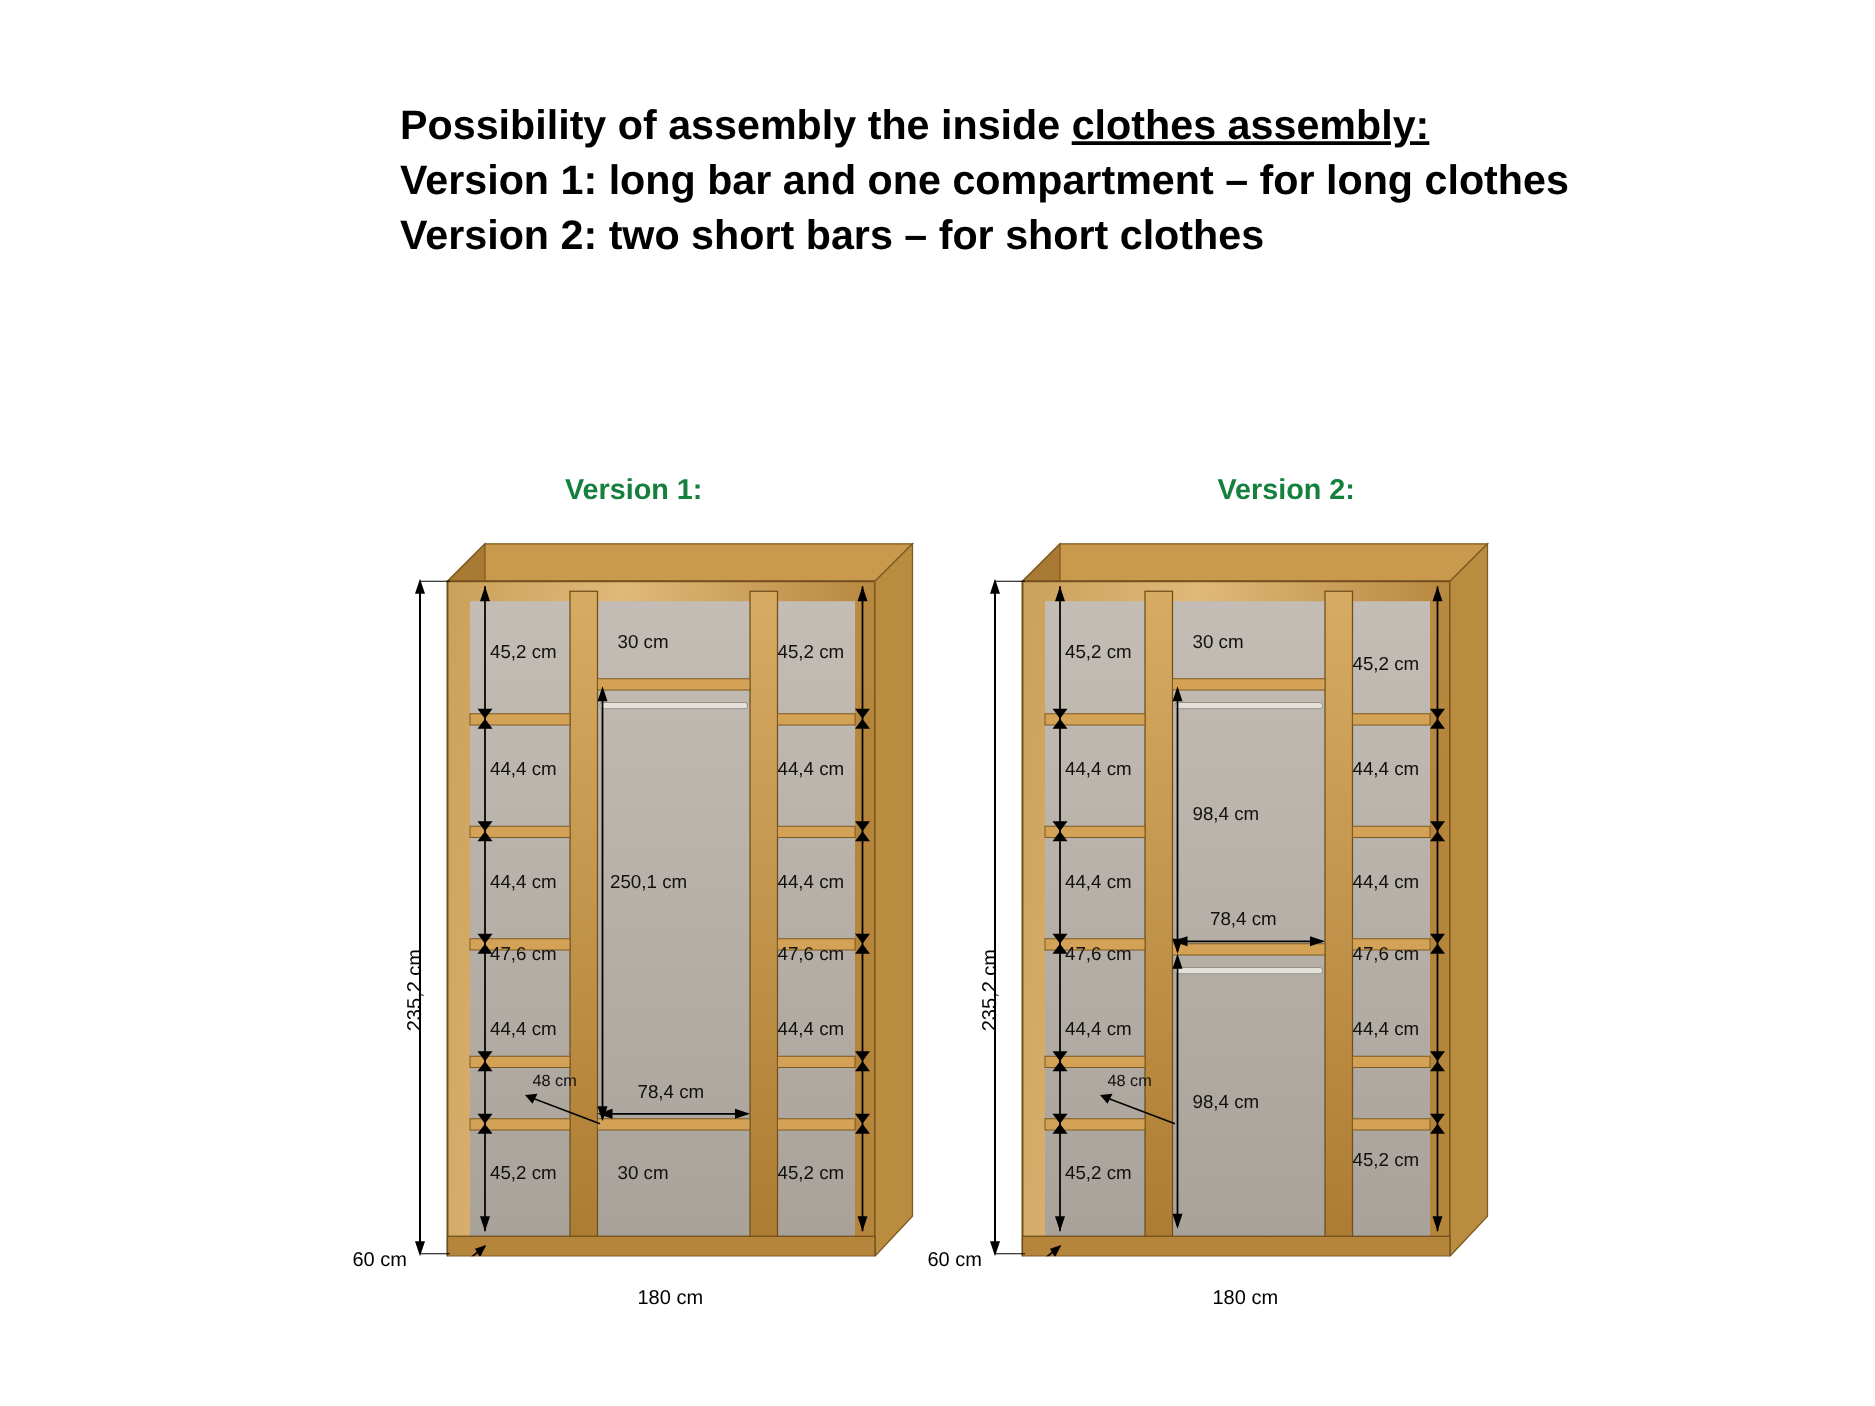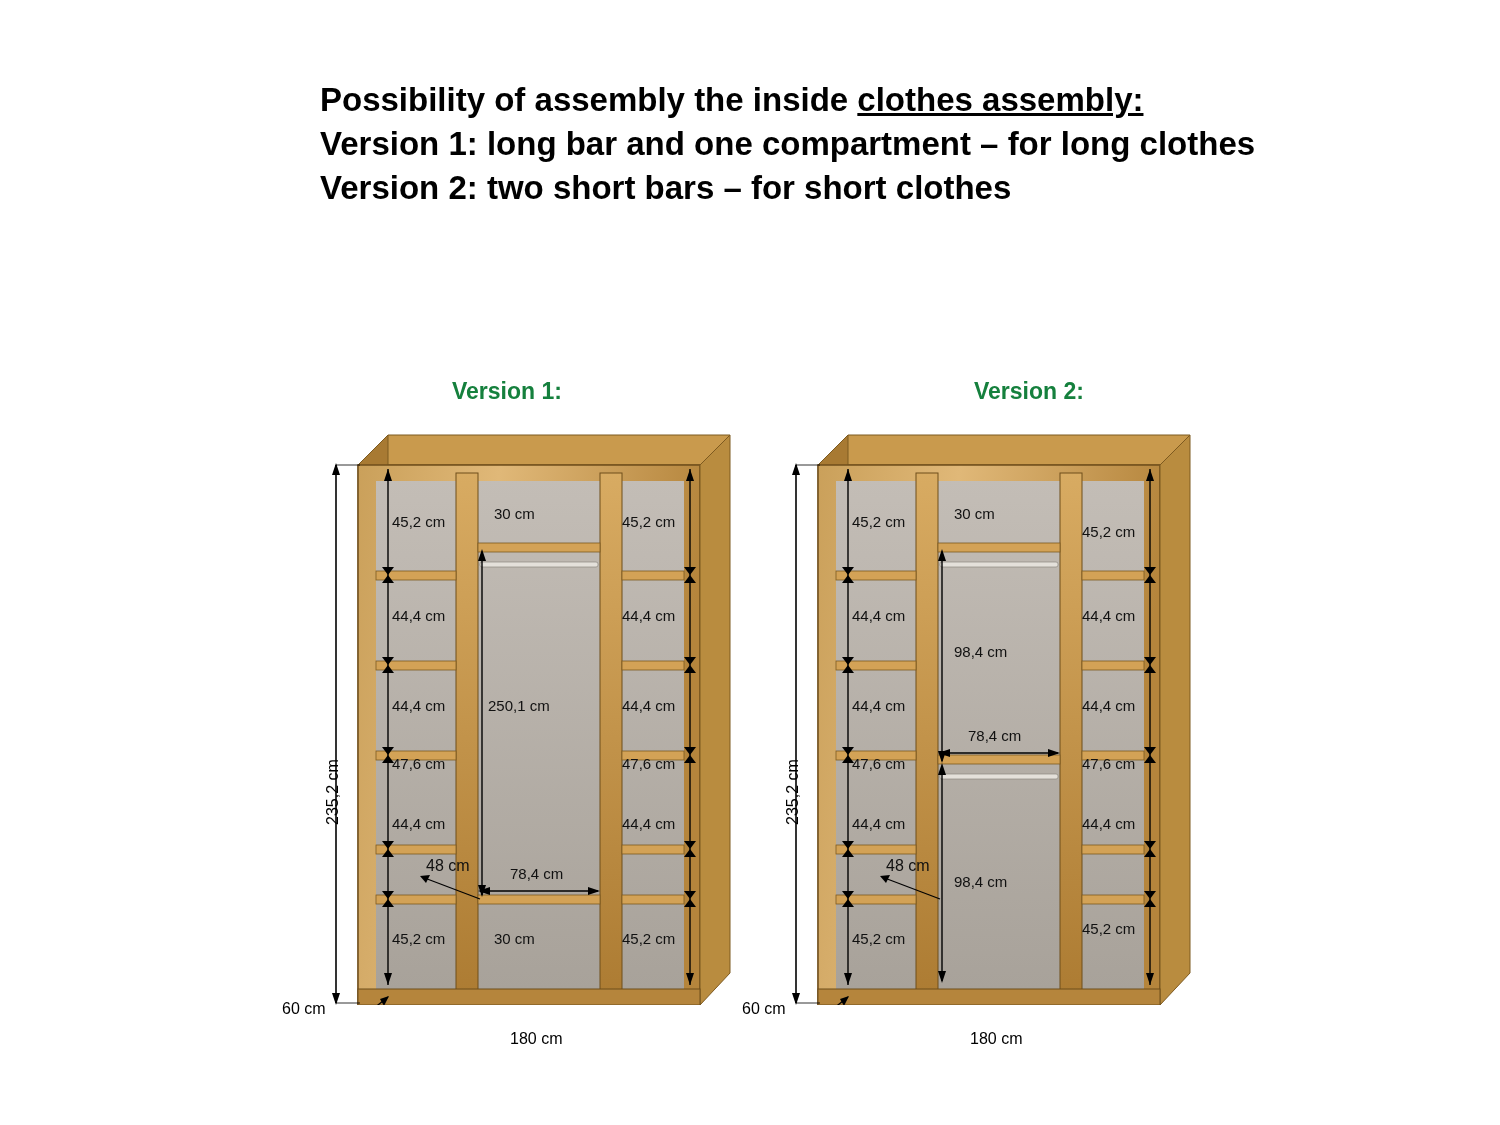--- a/index.html
+++ b/index.html
@@ -50,21 +50,21 @@
     transform-origin:left top;
   }
 
   
   .inner-dim{
     position:absolute;
     font-size:15px;
     color:#111;
     white-space:nowrap;
   }
-  .inner-dim.tiny{ font-size:16px; }
+  .inner-dim.tiny{ font-size:13px; }
 
   svg{ display:block; }
 </style>
 </head>
 <body>
 
 <div class="headline">
   <span>Possibility of assembly the inside </span><span class="u">clothes assembly:</span><br>
   <span>Version 1: long bar and one compartment – for long clothes</span><br>
   <span>Version 2: two short bars – for short clothes</span>

